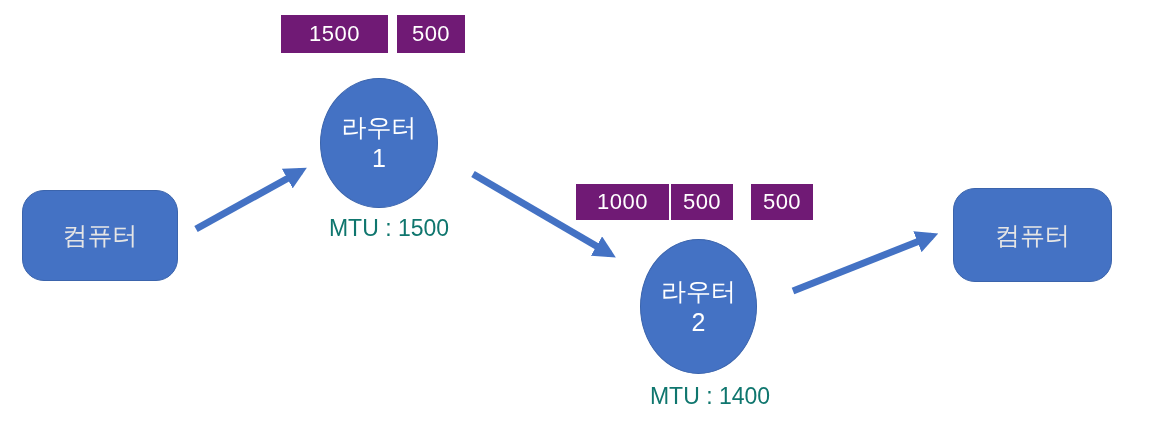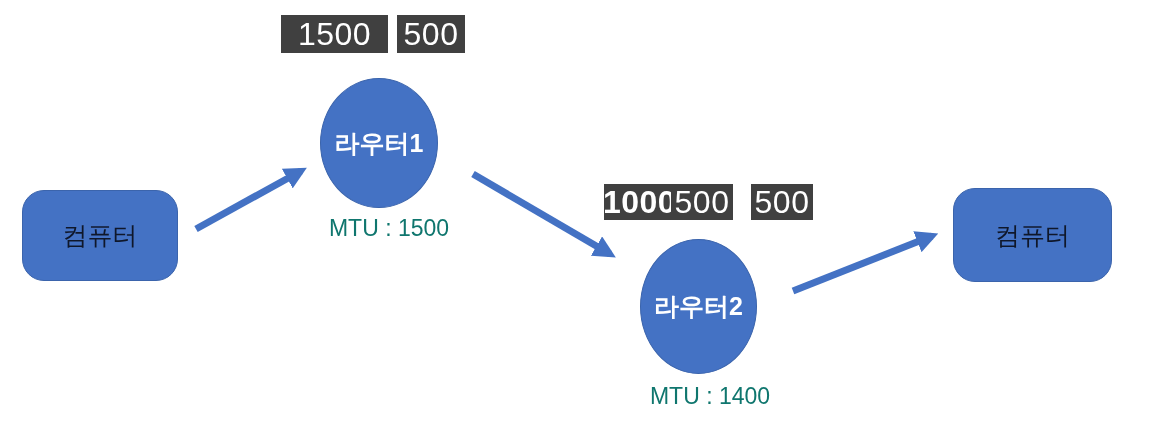--- a/index.html
+++ b/index.html
@@ -17,72 +17,71 @@
   }
   .arrow-layer {
     position: absolute;
     left: 0; top: 0;
     width: 1158px;
     height: 428px;
     pointer-events: none;
   }
   .badge {
     position: absolute;
-    background: #404040;
+    background: #701a75;
     color: #ffffff;
     display: flex;
     align-items: center;
     justify-content: center;
-    font-size: 32px;
+    font-size: 22px;
     letter-spacing: 0.5px;
   }
   .node-rect {
     position: absolute;
     background: #4472C4;
     border: 1.5px solid #3B64AC;
     border-radius: 22px;
-    color: #0f172a;
+    color: #e5e5e5;
     display: flex;
     align-items: center;
     justify-content: center;
     font-size: 25px;
     box-sizing: border-box;
   }
   .node-circle {
     position: absolute;
     background: #4472C4;
     border: 1.5px solid #3B64AC;
     border-radius: 50%;
     color: #ffffff;
     display: flex;
-    flex-direction: row;
+    flex-direction: column;
     align-items: center;
     justify-content: center;
     font-size: 25px;
     line-height: 31px;
     box-sizing: border-box;
     text-align: center;
-    font-weight: bold;
   }
   .mtu-label {
     position: absolute;
     color: #0f766e;
     font-size: 23px;
     text-align: center;
     white-space: nowrap;
   }
 
   
   .badge-data      { left: 25px;  top: 136px; width: 152px; height: 37px; }
   .node-comp-left  { left: 22px;  top: 190px; width: 156px; height: 91px; }
   .badge-1500      { left: 281px; top: 15px;  width: 107px; height: 38px; }
   .badge-500a      { left: 397px; top: 15px;  width: 68px;  height: 38px; }
   .node-router1    { left: 320px; top: 78px;  width: 118px; height: 130px; }
   .mtu1            { left: 309px; top: 215px; width: 160px; }
-  .badge-1000      { left: 604px; top: 184px; width: 71px;  height: 36px; font-weight: bold; }
+  .badge-1000      { left: 576px; top: 184px; width: 93px;  height: 36px; }
   .badge-500b      { left: 671px; top: 184px; width: 62px;  height: 36px; }
   .badge-500c      { left: 751px; top: 184px; width: 62px;  height: 36px; }
   .node-router2    { left: 640px; top: 239px; width: 117px; height: 135px; }
   .mtu2            { left: 630px; top: 383px; width: 160px; }
   .node-comp-right { left: 953px; top: 188px; width: 159px; height: 94px; }
 </style>
 </head>
 <body>
 
 <div class="canvas">

